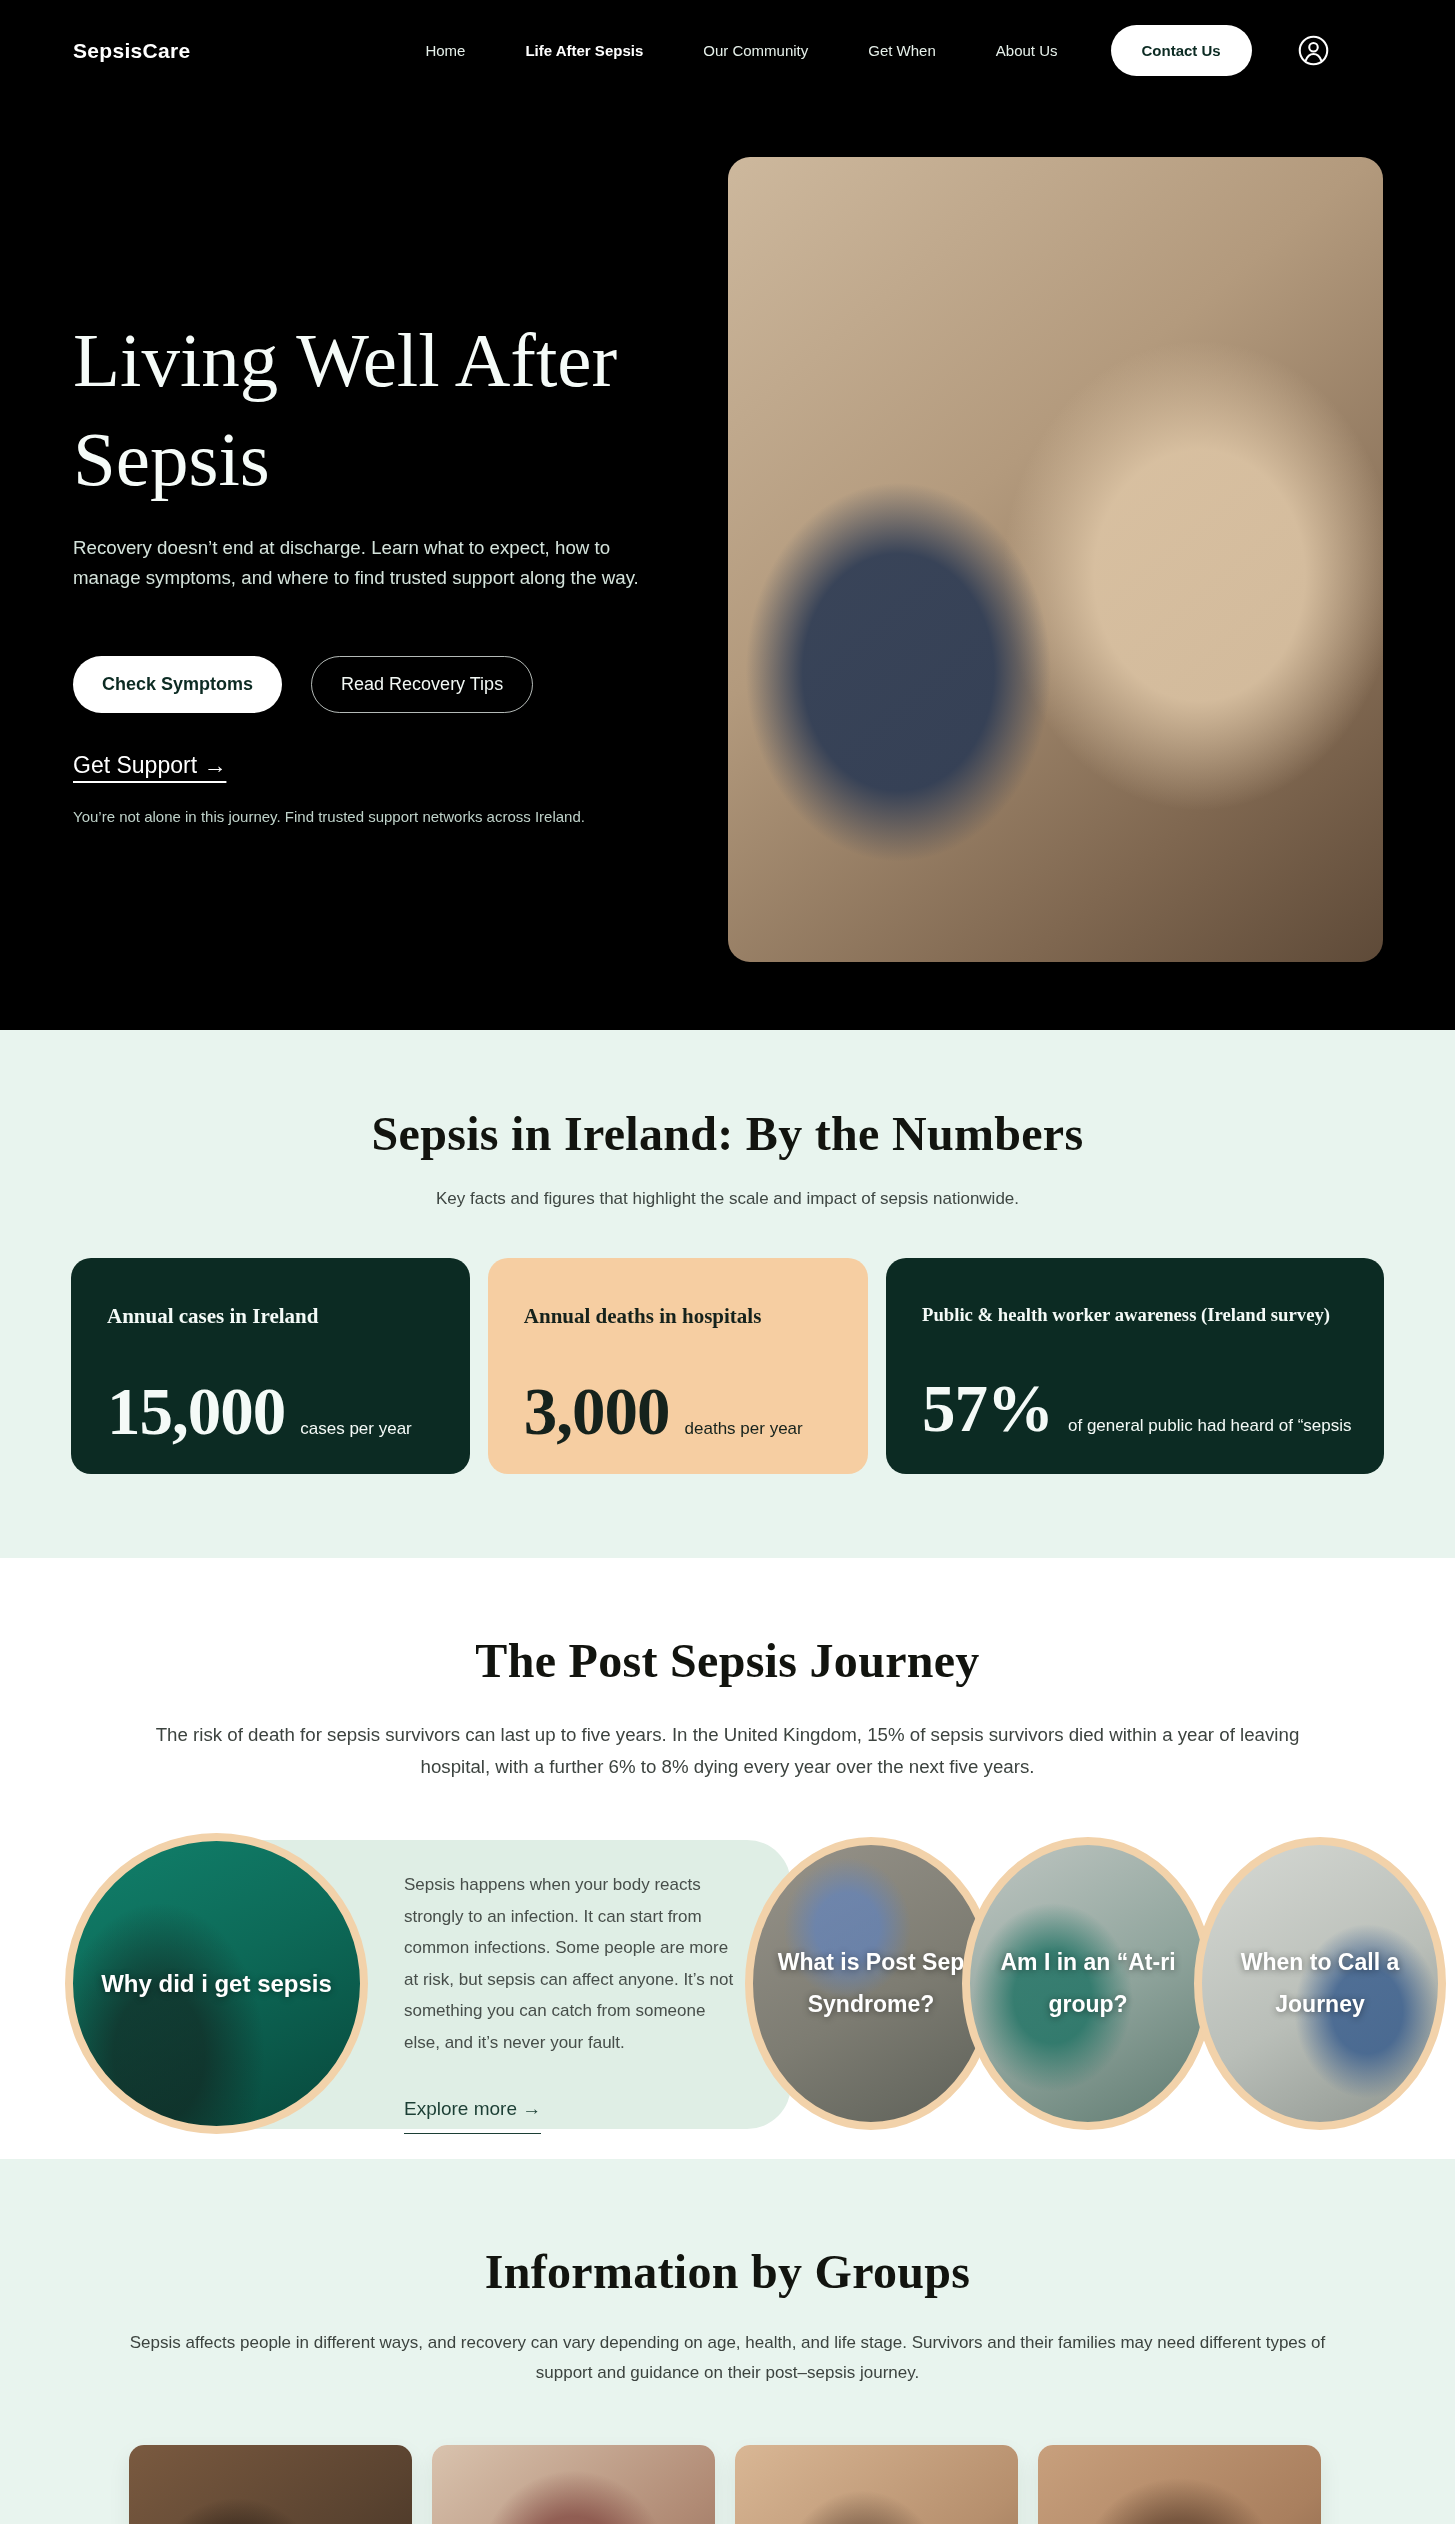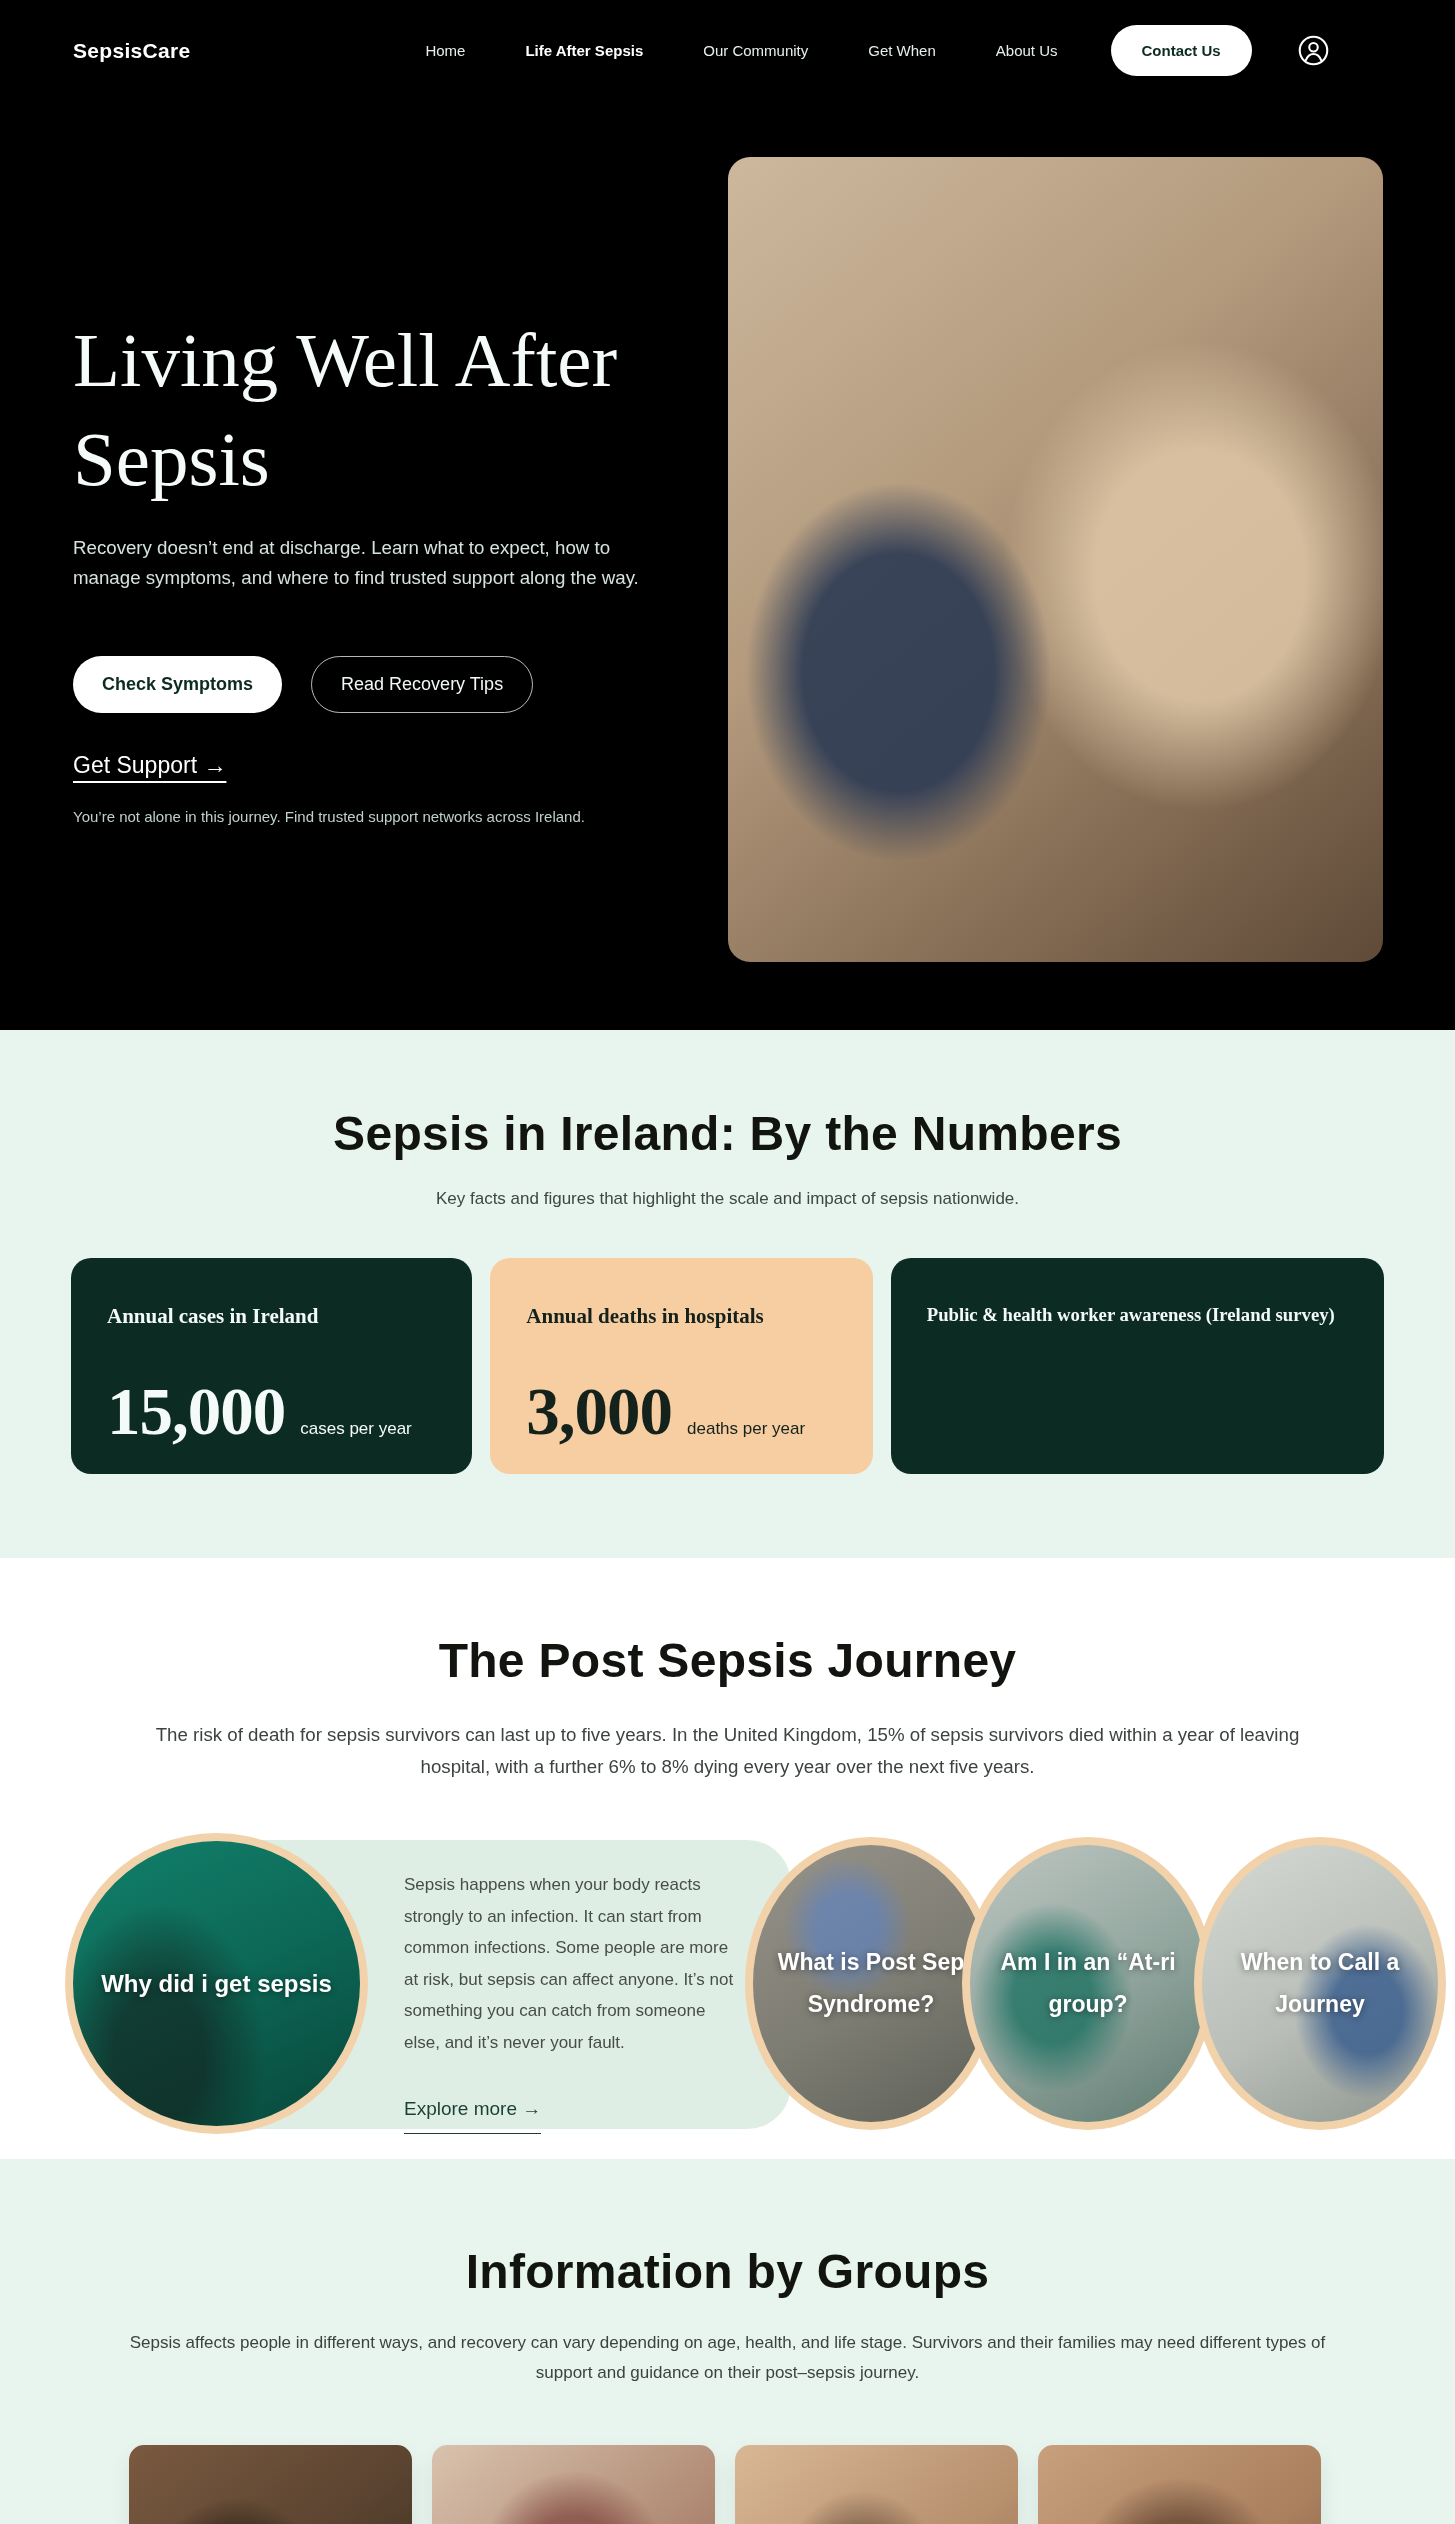--- a/index.html
+++ b/index.html
@@ -31,21 +31,21 @@
   .support-link { position:absolute; left:73px; top:651px; color:#FFFFFF; font-size:23px;
     font-weight:500; text-decoration:underline; text-underline-offset:8px; cursor:pointer; }
   .support-note { position:absolute; left:73px; top:707px; color:#BFD2C9; font-size:15px; }
   .hero-image { position:absolute; left:728px; top:56px; width:655px; height:805px; border-radius:22px;
     background:
       radial-gradient(212px 263px at 26% 64%, rgba(43,58,84,.9) 0 45%, transparent 72%),
       radial-gradient(263px 313px at 72% 52%, rgba(224,200,168,.85) 0 40%, transparent 75%),
       linear-gradient(140deg,#cdb89d 0%, #b39a7d 40%, #7f6750 78%, #5e4a38 100%); }
 
   
-  .section-heading { font-family:Liberation Sans, sans-serif; font-size:48px; font-weight:700;
+  .section-heading { font-family:Liberation Serif, serif; font-size:48px; font-weight:700;
     text-align:center; color:#12140F; letter-spacing:0.3px; }
   .section-sub { text-align:center; font-size:17px; color:#3F4743; margin-top:24px; line-height:1.6; }
 
   
   .stats { background:#E8F4EE; height:528px; padding-top:76px; }
   .stat-cards { display:flex; gap:18px; margin:46px 71px 0; }
   .stat-card { border-radius:20px; padding:46px 36px; height:216px; }
   .stat-card.dark { background:#0C2B23; color:#F4FAF7; }
   .stat-card.peach { background:#F6CEA2; color:#15221C; }
   .stat-card.c1 { width:405px; } .stat-card.c2 { width:386px; } .stat-card.c3 { width:498px; }
@@ -151,20 +151,24 @@
     </div>
     <div class="stat-card peach c2">
       <div class="stat-label">Annual deaths in hospitals</div>
       <div class="stat-value-row">
         <span class="stat-value">3,000</span>
         <span class="stat-unit">deaths per year</span>
       </div>
     </div>
     <div class="stat-card dark c3">
       <div class="stat-label">Public &amp; health worker awareness (Ireland survey)</div>
+      <div class="stat-value-row">
+        <span class="stat-value">57%</span>
+        <span class="stat-unit">of general public had heard of “sepsis</span>
+      </div>
     </div>
   </div>
 </section>
 
 <section class="journey">
   <h2 class="section-heading">The Post Sepsis Journey</h2>
   <p class="lead">The risk of death for sepsis survivors can last up to five years. In the United Kingdom, 15% of sepsis survivors died within a year of leaving hospital, with a further 6% to 8% dying every year over the next five years.</p>
   <div class="journey-row">
     <div class="journey-panel"></div>
     <div class="jcircle jc1">

